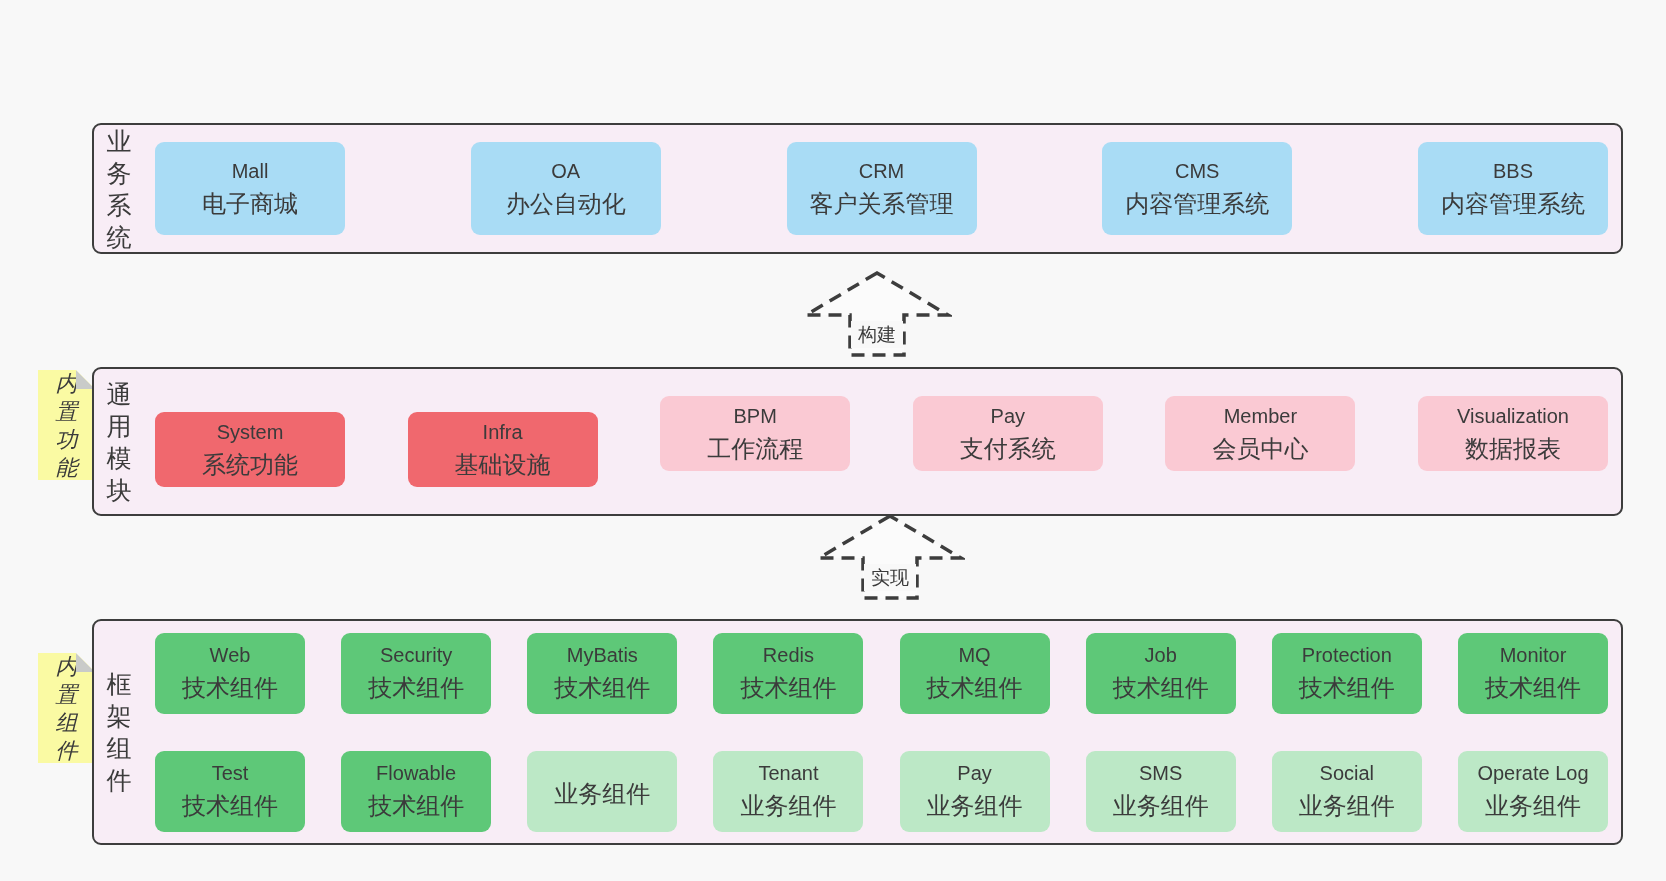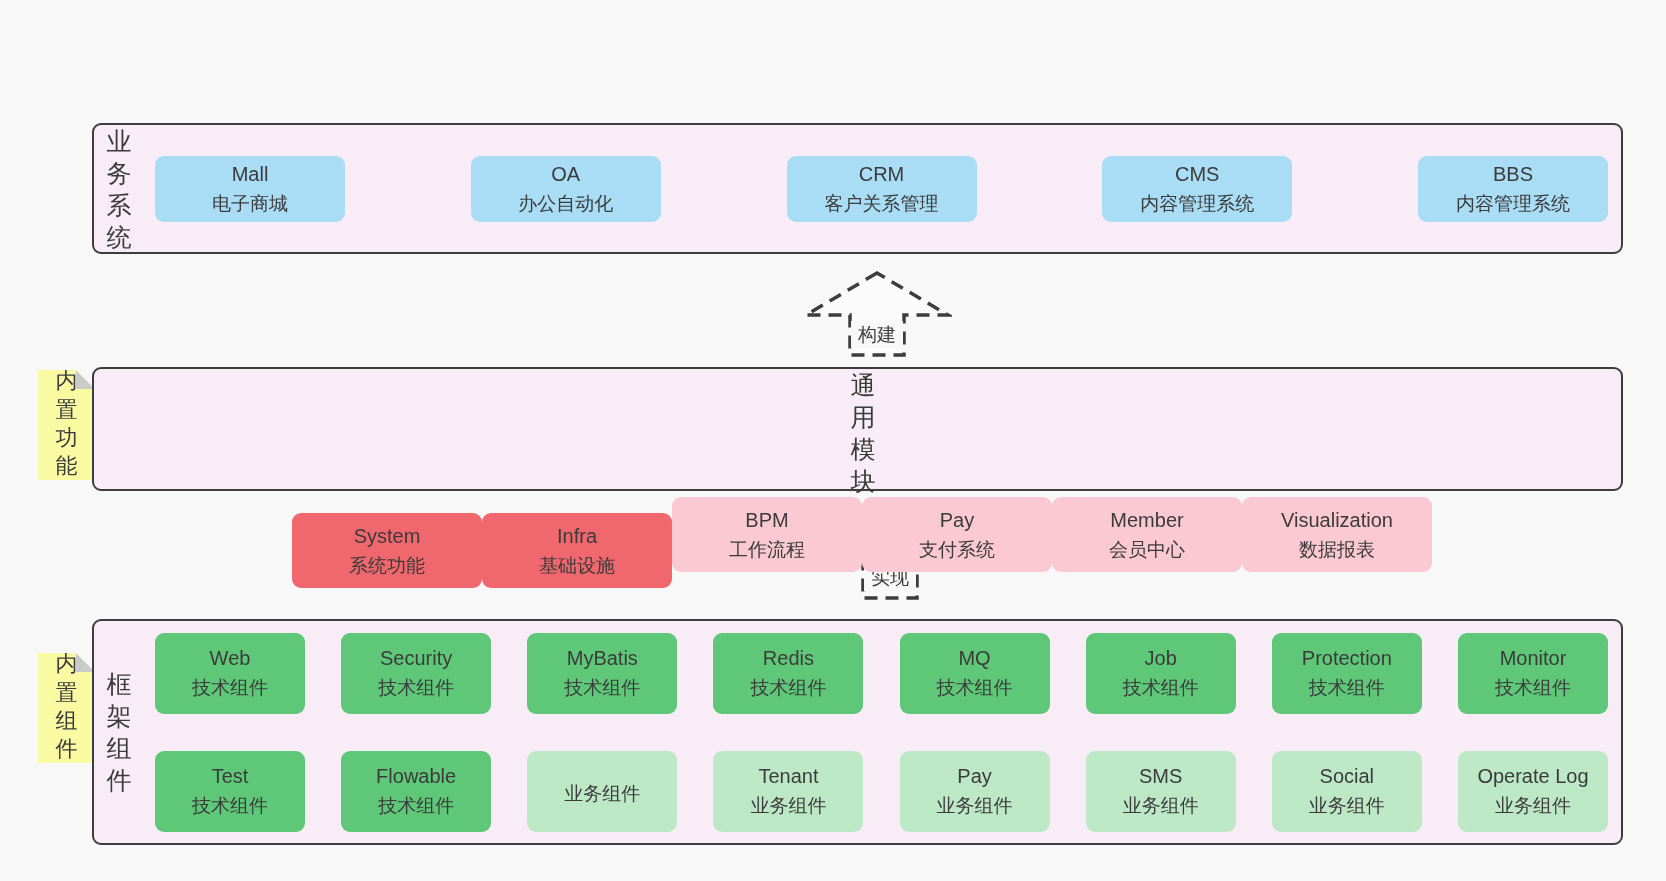--- a/index.html
+++ b/index.html
@@ -15,55 +15,55 @@
     font-family:"Liberation Sans","DejaVu Sans",sans-serif;
     color:var(--text);
   }
   .layer{
     position:absolute;left:92px;width:1531px;box-sizing:border-box;
     background:var(--layer-bg);
     border:2.5px solid var(--layer-border);border-radius:9px;
     display:flex;align-items:center;z-index:2;
   }
   .layer-business{top:123px;height:131px;}
-  .layer-modules{top:367px;height:124px;flex-direction:column;}
+  .layer-modules{top:367px;height:149px;}
   .layer-components{top:619px;height:226px;}
   .vlabel{
     flex:0 0 auto;width:28px;margin-left:11px;
     font-size:25px;line-height:1.28;word-break:break-all;
     text-align:center;color:var(--text);
   }
   .boxrow{
     flex:1;display:flex;justify-content:space-between;
     padding:0 13px 0 22px;
   }
   .rows{
     flex:1;display:flex;flex-direction:column;gap:37px;
     padding:0 13px 0 22px;
   }
   .row8{display:flex;justify-content:space-between;}
   .box{
     display:flex;flex-direction:column;align-items:center;justify-content:center;
     border-radius:9px;text-align:center;box-sizing:border-box;padding:2px 4px;
   }
-  .boxrow .box{width:190px;height:66px;}
+  .boxrow .box{width:190px;height:93px;}
   .layer-modules .boxrow .box{height:75px;}
   .row8 .box{width:150px;height:81px;}
   .bn{font-size:20px;line-height:1.25;}
-  .bd{font-size:19px;line-height:1.25;margin-top:5px;}
+  .bd{font-size:24px;line-height:1.25;margin-top:5px;}
   .blue{background:var(--blue);}
   .red{background:var(--red);margin-top:16px;}
   .pink{background:var(--pink);}
   .green{background:var(--green);}
   .lightgreen{background:var(--lightgreen);}
   .sticky{
     position:absolute;left:38px;width:57px;z-index:1;
     background:var(--sticky);
     clip-path:polygon(0 0,calc(100% - 19px) 0,100% 19px,100% 100%,0 100%);
-    display:flex;align-items:flex-end;justify-content:center;
+    display:flex;align-items:flex-start;justify-content:center;font-style:italic;
   }
   .sticky-modules{top:370px;height:110px;}
   .sticky-components{top:653px;height:110px;}
   .sticky-text{
     font-size:22px;line-height:1.28;width:24px;word-break:break-all;
     text-align:center;color:var(--text);
   }
   .fold{
     position:absolute;top:0;right:0;width:19px;height:19px;
     background:var(--fold);

